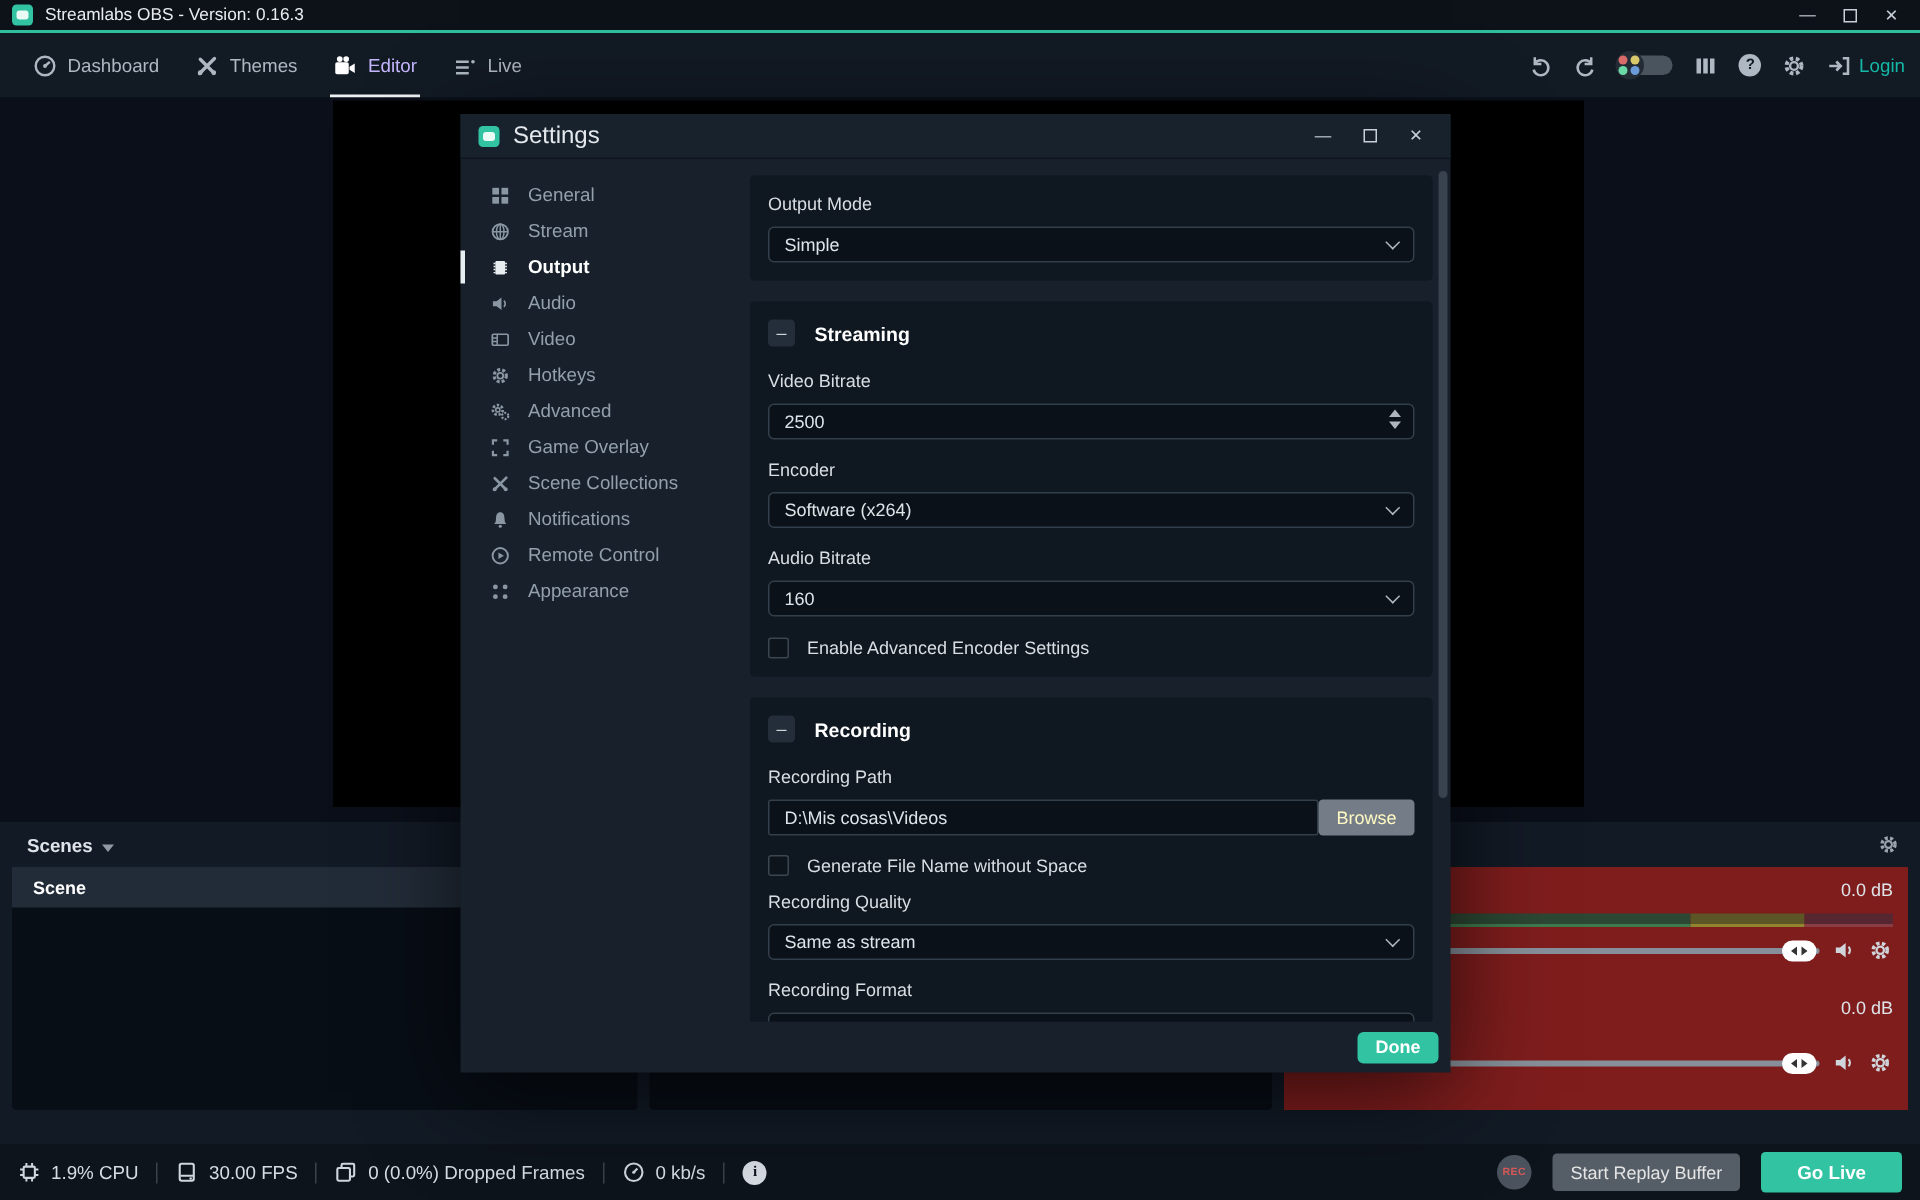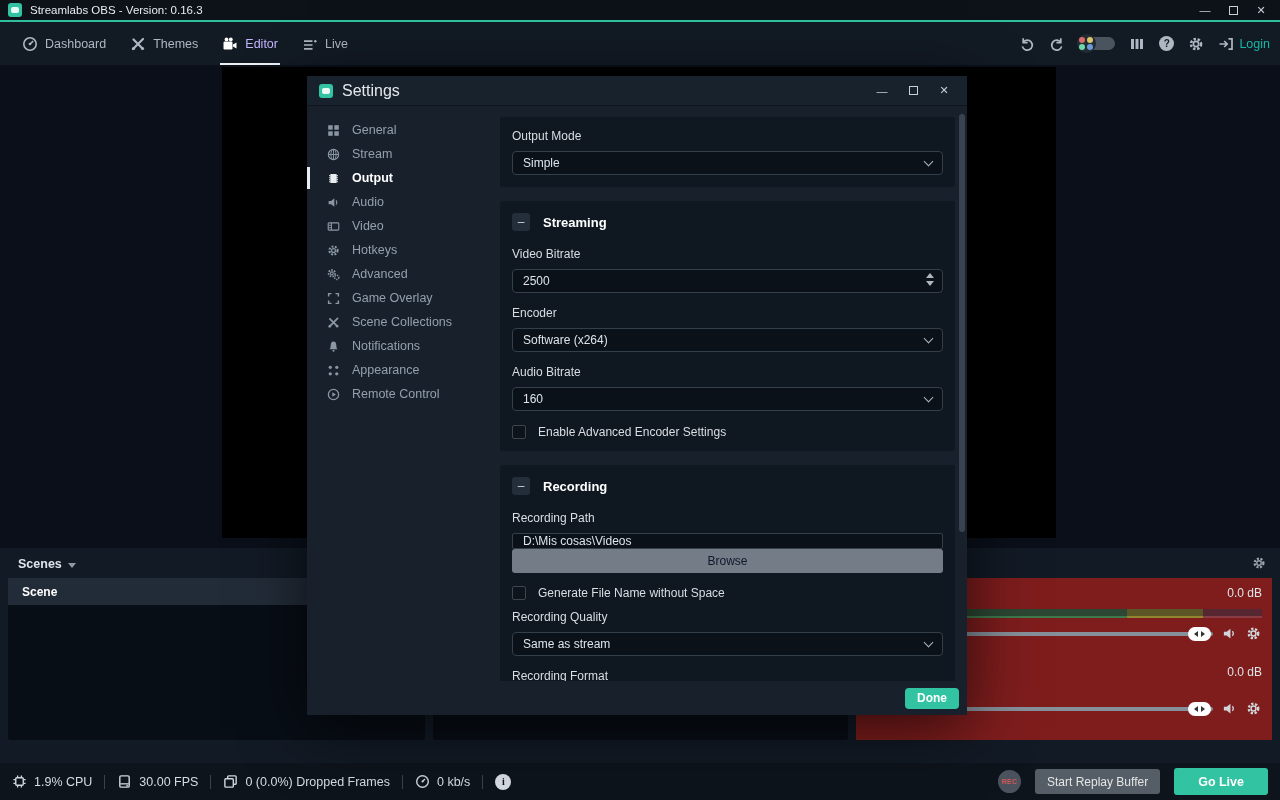--- a/index.html
+++ b/index.html
@@ -109,23 +109,23 @@
   .select{justify-content:space-between;}
   .chevron{width:7px;height:7px;border-right:1.6px solid #aeb6be;border-bottom:1.6px solid #aeb6be;transform:rotate(45deg);margin-top:-4px;}
   input.text-input{font-family:inherit;outline:none;}
   .num-wrap{position:relative;}
   .spinner{position:absolute;right:9px;top:4px;display:flex;flex-direction:column;gap:3px;}
   .spin-up{width:0;height:0;border-left:4px solid transparent;border-right:4px solid transparent;border-bottom:5px solid #aeb6be;}
   .spin-dn{width:0;height:0;border-left:4px solid transparent;border-right:4px solid transparent;border-top:5px solid #aeb6be;}
   .check-row{display:flex;align-items:center;gap:12px;margin-top:14px;}
   .checkbox{width:14px;height:14px;border:1px solid #3b4651;border-radius:2px;background:#0d141c;flex-shrink:0;}
   .check-label{color:#d9dee3;font-size:12px;}
-  .path-row{display:flex;gap:0;flex-direction:column;}
+  .path-row{display:flex;gap:0;}
   .path-row input{flex:1;border-radius:2px;}
-  .btn-browse{background:#747d87;color:#0f172a;border:none;border-radius:3px;height:24px;padding:0 12px;font-size:12px;font-family:inherit;}
+  .btn-browse{background:#747d87;color:#fef9c3;border:none;border-radius:3px;height:24px;padding:0 12px;font-size:12px;font-family:inherit;}
   .scrollbar{position:absolute;right:2px;top:6px;bottom:6px;width:7px;}
   .scroll-thumb{position:absolute;top:2px;right:0;width:6px;height:418px;background:#39434f;border-radius:3px;}
   .dialog-footer{height:34px;display:flex;align-items:center;justify-content:flex-end;padding:0 8px;}
   .btn-done{background:#31c3a2;color:#fff;border:none;border-radius:4px;height:21px;padding:0 12px;font-size:12px;font-weight:bold;font-family:inherit;}
 </style>
 </head>
 <body>
 
 <div class="titlebar">
   <div class="logo">
@@ -426,33 +426,33 @@
       </div>
       <div class="side-item">
         <svg viewBox="0 0 16 16">
             <path d="M8 1.8 C5.6 1.8 4.6 3.8 4.6 6.2 L4.2 9.8 L3 11.4 H13 L11.8 9.8 L11.4 6.2 C11.4 3.8 10.4 1.8 8 1.8 Z" fill="currentColor"></path>
             <circle cx="8" cy="13.3" r="1.3" fill="currentColor"></circle>
           </svg>
         <span>Notifications</span>
       </div>
       <div class="side-item">
         <svg viewBox="0 0 16 16">
+            <circle cx="8" cy="8" r="6.3" fill="none" stroke="currentColor" stroke-width="1.6"></circle>
+            <path d="M6.5 5.3 L11 8 L6.5 10.7 Z" fill="currentColor"></path>
+          </svg>
+        <span>Remote Control</span>
+      </div>
+      <div class="side-item">
+        <svg viewBox="0 0 16 16">
             <circle cx="4" cy="4" r="2" fill="currentColor"></circle>
             <circle cx="12" cy="4" r="2" fill="currentColor"></circle>
             <circle cx="4" cy="12" r="2" fill="currentColor"></circle>
             <circle cx="12" cy="12" r="2" fill="currentColor"></circle>
           </svg>
         <span>Appearance</span>
-      </div>
-      <div class="side-item">
-        <svg viewBox="0 0 16 16">
-            <circle cx="8" cy="8" r="6.3" fill="none" stroke="currentColor" stroke-width="1.6"></circle>
-            <path d="M6.5 5.3 L11 8 L6.5 10.7 Z" fill="currentColor"></path>
-          </svg>
-        <span>Remote Control</span>
       </div>
     </div>
 
     <div class="content-wrap">
       <div class="content">
 
         <div class="card">
           <div class="field" style="margin-bottom:0;">
             <div class="field-label">Output Mode</div>
             <div class="select">

